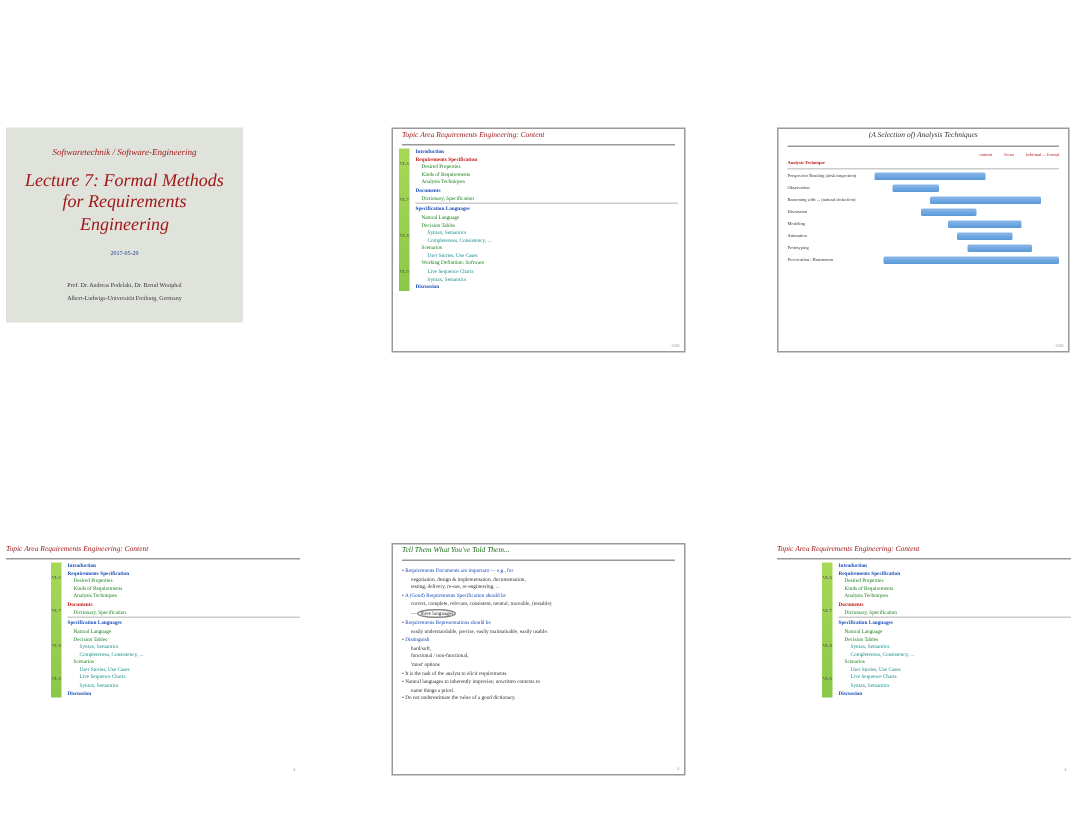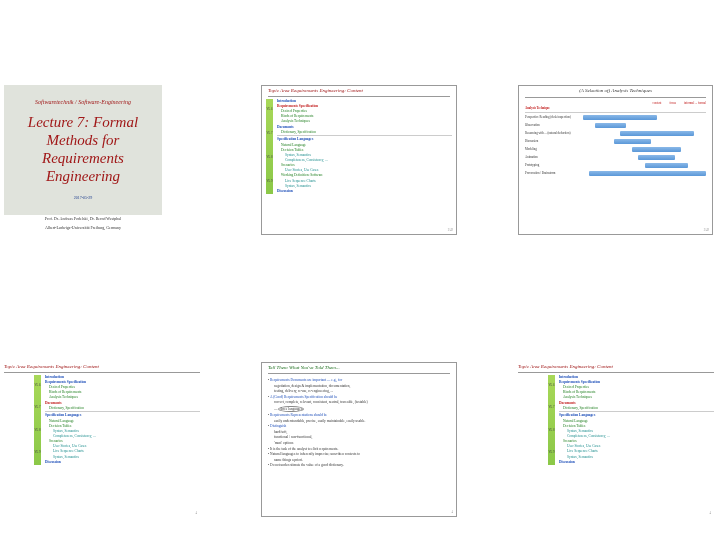--- a/index.html
+++ b/index.html
@@ -1,21 +1,21 @@
 <!DOCTYPE html>
 <html><head>
 <meta charset="utf-8">
 <style>
 body{margin:0;background:#fff;font-family:Georgia,serif;width:720px;height:557px;overflow:hidden}
 .canvas{width:720px;height:557px;position:relative}
 .slide{position:absolute;background:#fff;border:1px solid #999;box-sizing:border-box;font-size:4px;line-height:1.3}
 .slide.noborder{border:none}
 .title-box{background:#e0e3dc;padding:14px 8px;text-align:center;width:158px;height:130px;box-sizing:border-box}
 .sup{color:#a01818;font-style:italic;font-size:6px;margin-bottom:6px}
-.maintitle{color:#a01818;font-style:italic;font-size:15px;line-height:1.2;margin-bottom:10px}
+.maintitle{color:#a01818;font-style:italic;font-size:12px;line-height:1.2;margin-bottom:10px}
 .date{color:#1a3c8c;font-size:4px;margin-bottom:16px}
 .authors{font-size:4px;color:#333;margin-bottom:4px}
 .affil{font-size:4px;color:#333}
 .topic-hdr{color:#a01818;font-style:italic;font-size:5px;border-bottom:0.5px solid #999;padding-bottom:1px;margin:2px 6px 2px 6px}
 .outline{display:flex;padding:0 4px}
 .stripe{width:7px;background:linear-gradient(to bottom,#a8d858,#8bc848);display:flex;flex-direction:column;justify-content:space-around;align-items:center;font-size:3px;color:#444}
 .stripe span{writing-mode:horizontal-tb}
 .items{padding-left:4px;flex:1}
 .items div{font-size:3.5px;padding:0.3px 0}
 .h1{color:#1a4cb8;font-weight:bold}

